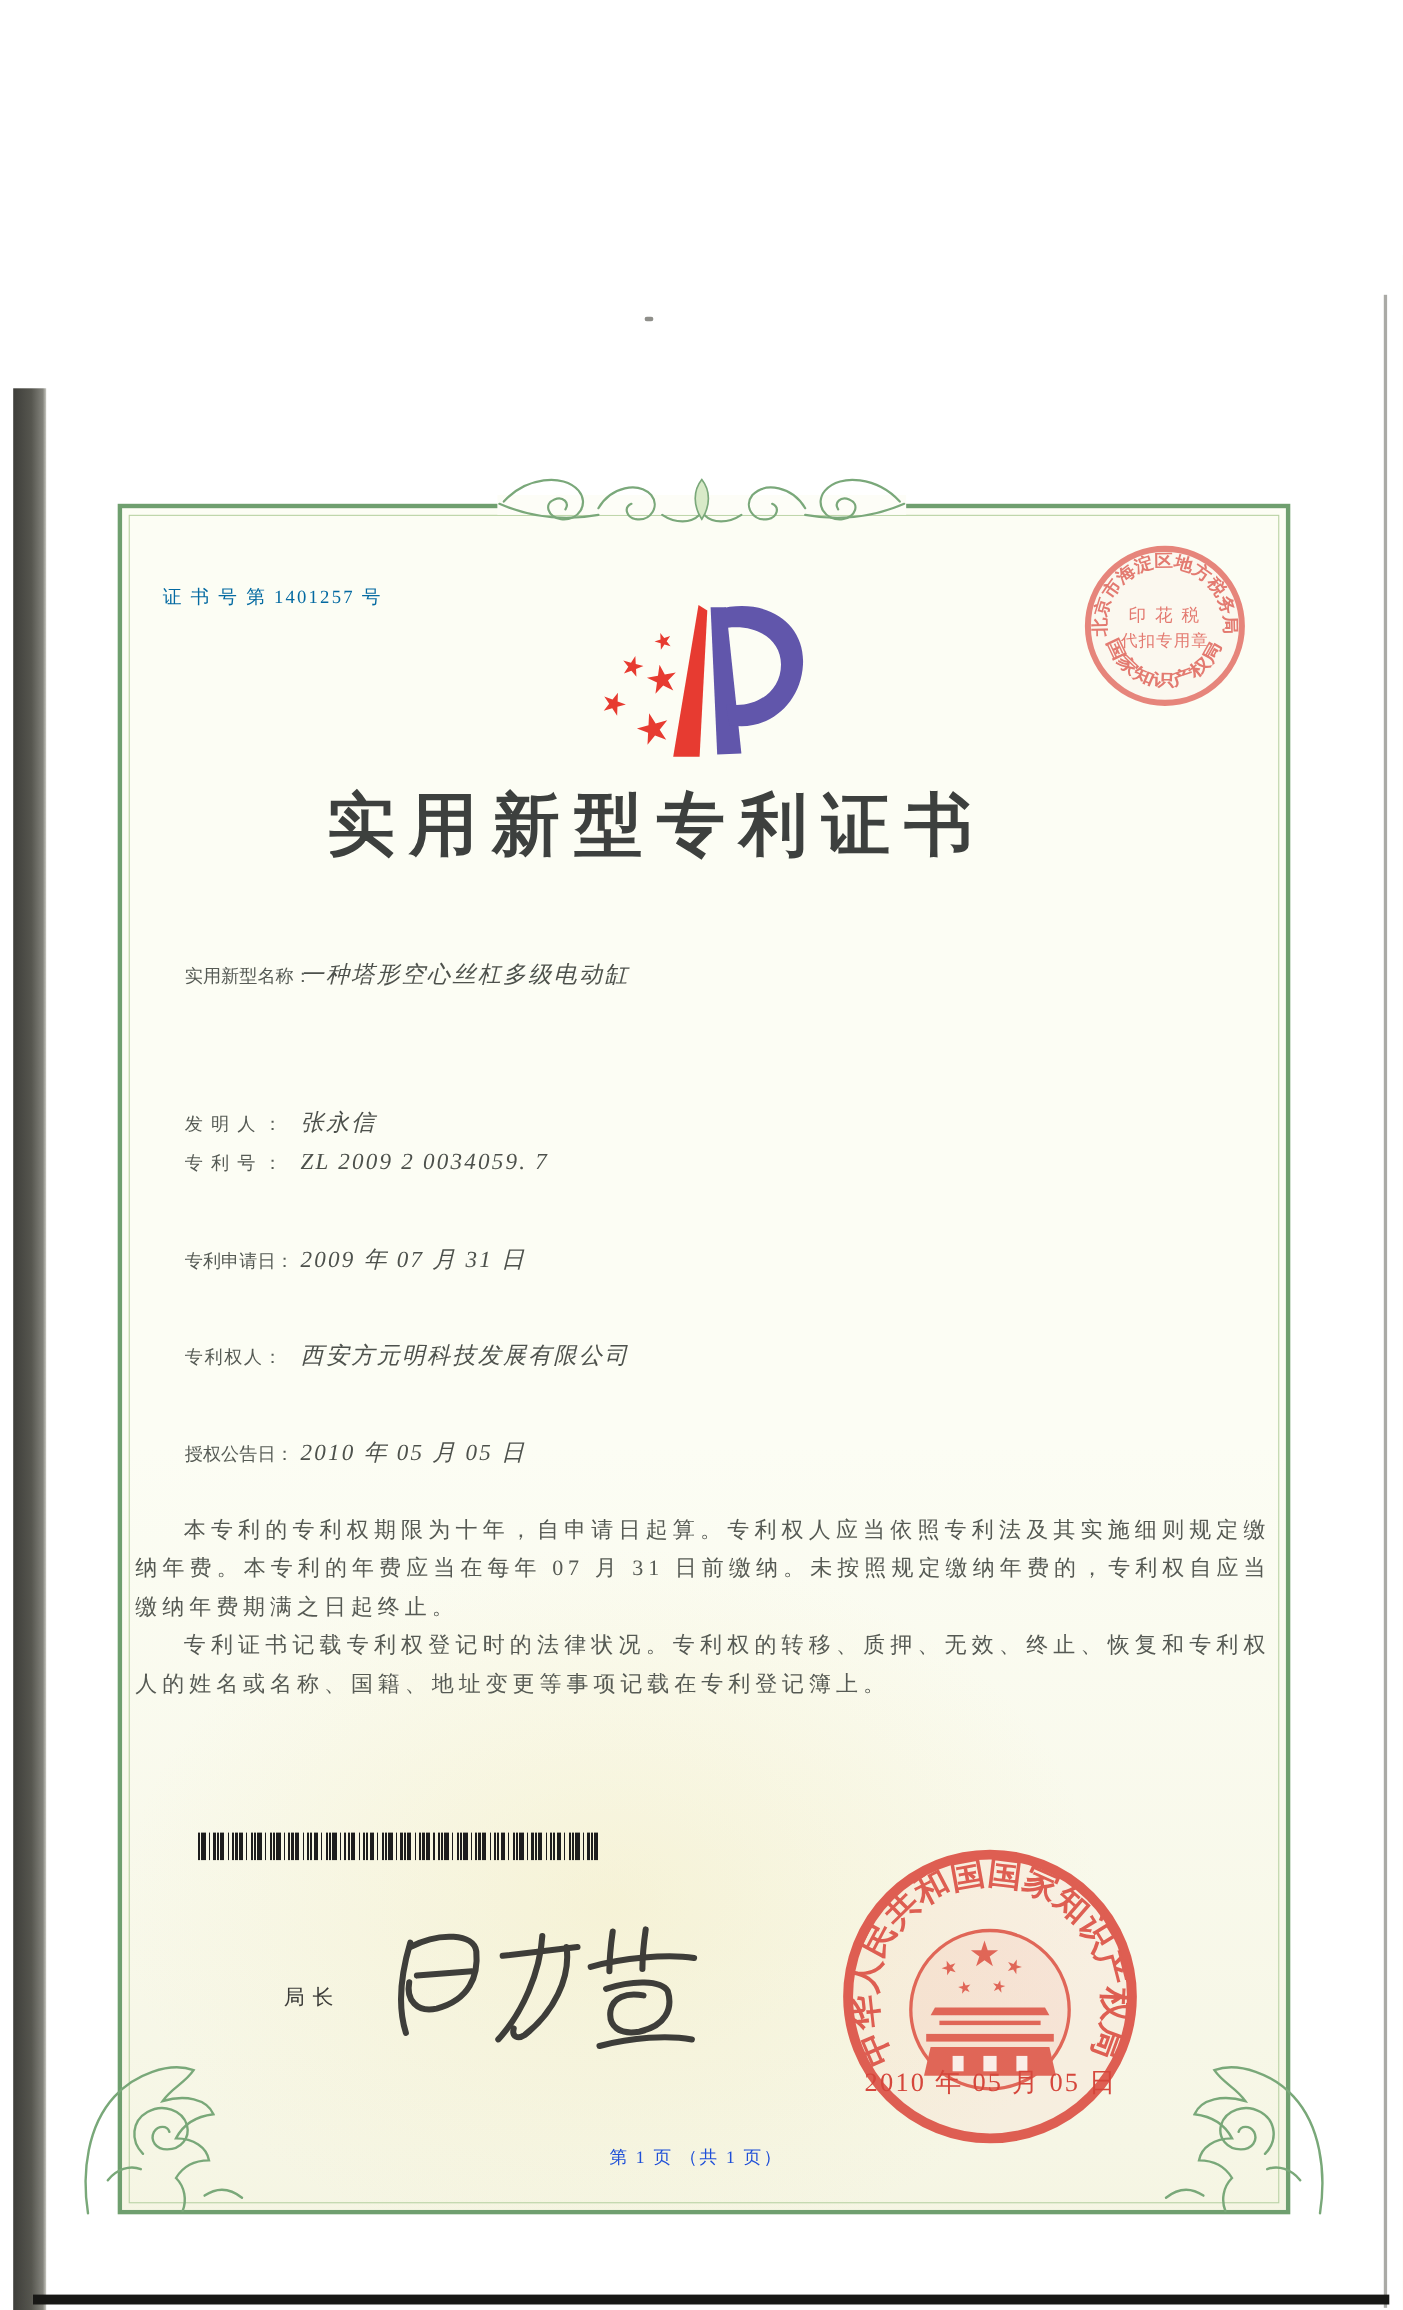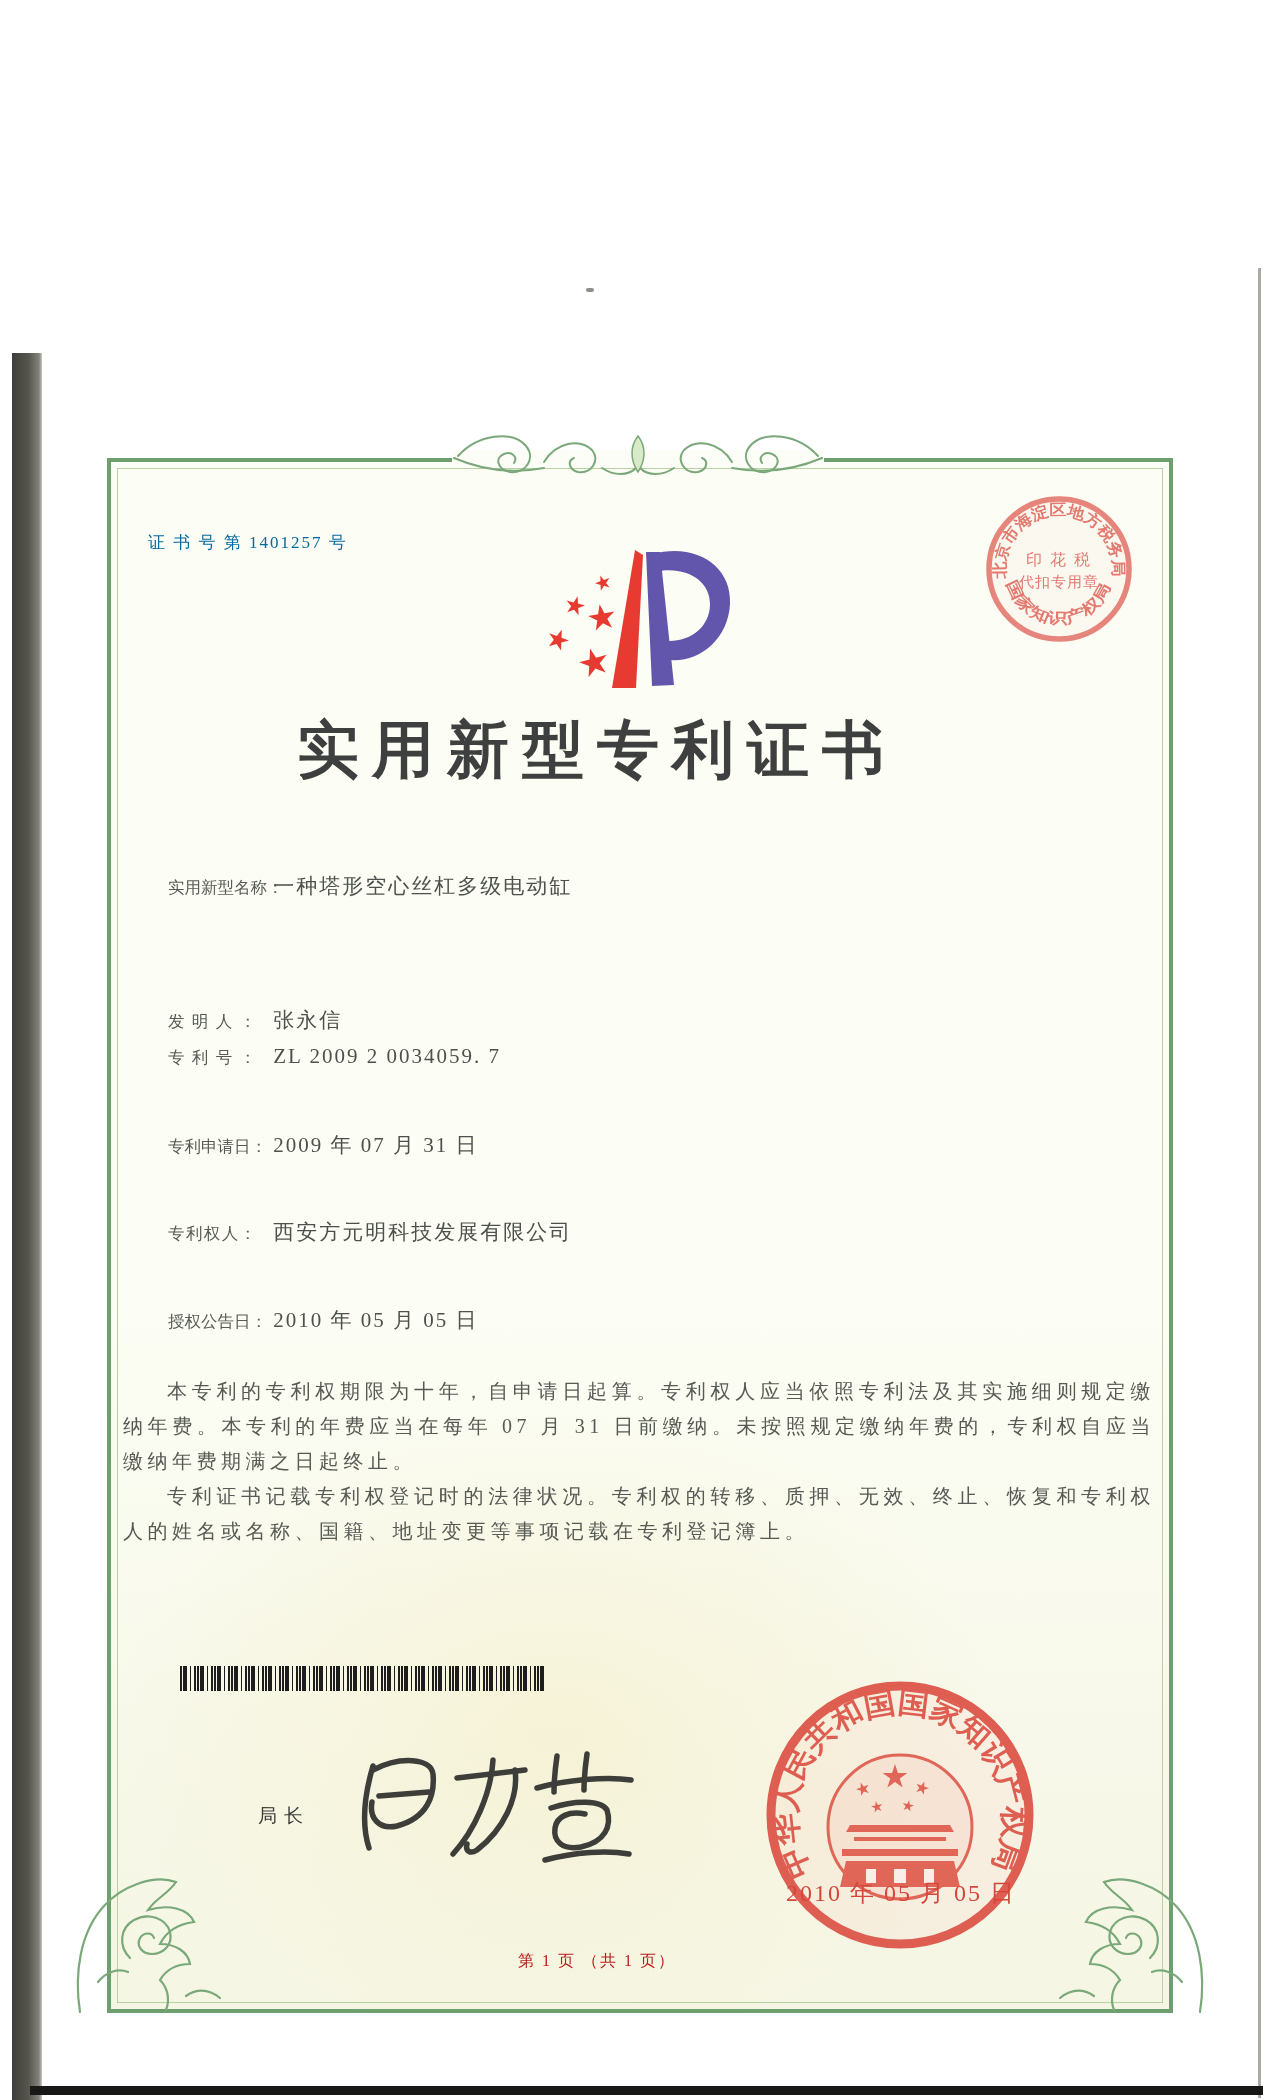--- a/index.html
+++ b/index.html
@@ -23,34 +23,34 @@
     background:
       radial-gradient(ellipse 60% 30% at 42% 82%,rgba(240,228,170,0.30),rgba(240,228,170,0) 70%),
       linear-gradient(180deg,rgba(250,252,240,0) 55%,rgba(240,239,214,0.55) 100%);}
   
   .cert-no{left:148px;top:531px;font-size:17px;letter-spacing:2px;color:#0369a1;}
   .title{left:107px;top:708px;width:980px;text-align:center;font-size:62px;font-weight:700;
     letter-spacing:13px;color:#3d403e;}
   .field-row{left:168px;height:30px;font-size:21px;color:#4d514c;white-space:nowrap;}
   .field-row .lbl{display:inline-block;width:88px;font-size:16.5px;vertical-align:baseline;
     text-align:justify;text-align-last:justify;color:#565b55;}
-  .field-row .val{margin-left:12px;letter-spacing:2px;}
+  .field-row .val{margin-left:12px;letter-spacing:2px;font-style:italic;}
   .row1{top:872px;} .row2{top:958px;margin-top:48px;} .row3{top:1044px;}
   .row4{top:1131px;} .row5{top:1218px;} .row6{top:1306px;}
   .body-text{left:123px;top:1374px;width:1032px;color:#565a54;font-size:20px;
     line-height:35px;letter-spacing:4.5px;text-align:justify;word-break:break-all;}
   .body-text p{margin:0;text-indent:2.2em;}
   .barcode{left:180px;top:1666px;width:366px;height:25px;
     background:repeating-linear-gradient(90deg,
       #1d1d1d 0 2px,transparent 2px 3px,#1d1d1d 3px 7px,transparent 7px 10px,
       #1d1d1d 10px 11px,transparent 11px 14px,#1d1d1d 14px 16px,transparent 16px 17px);}
   .sig-title{left:258px;top:1803px;font-size:19px;letter-spacing:7px;color:#3b3b38;}
   .seal-date{left:786px;top:1877px;font-size:24px;letter-spacing:2px;color:#d5463b;z-index:6;}
   .footer{left:107px;top:1951px;width:980px;text-align:center;font-size:16px;
-    letter-spacing:2px;color:#b91c1c;}
+    letter-spacing:2px;color:#1d4ed8;padding-left:36px;}
   svg{display:block;}
   .z2{z-index:2;} .z3{z-index:3;} .z4{z-index:4;} .z5{z-index:5;}
 </style>
 </head>
 <body>
 
 <svg width="0" height="0" aria-hidden="true">
   <defs>
     <polygon id="star" points="0,-1 0.2245,-0.309 0.951,-0.309 0.3633,0.118 0.5878,0.809 0,0.382 -0.5878,0.809 -0.3633,0.118 -0.951,-0.309 -0.2245,-0.309"></polygon>
   </defs>

